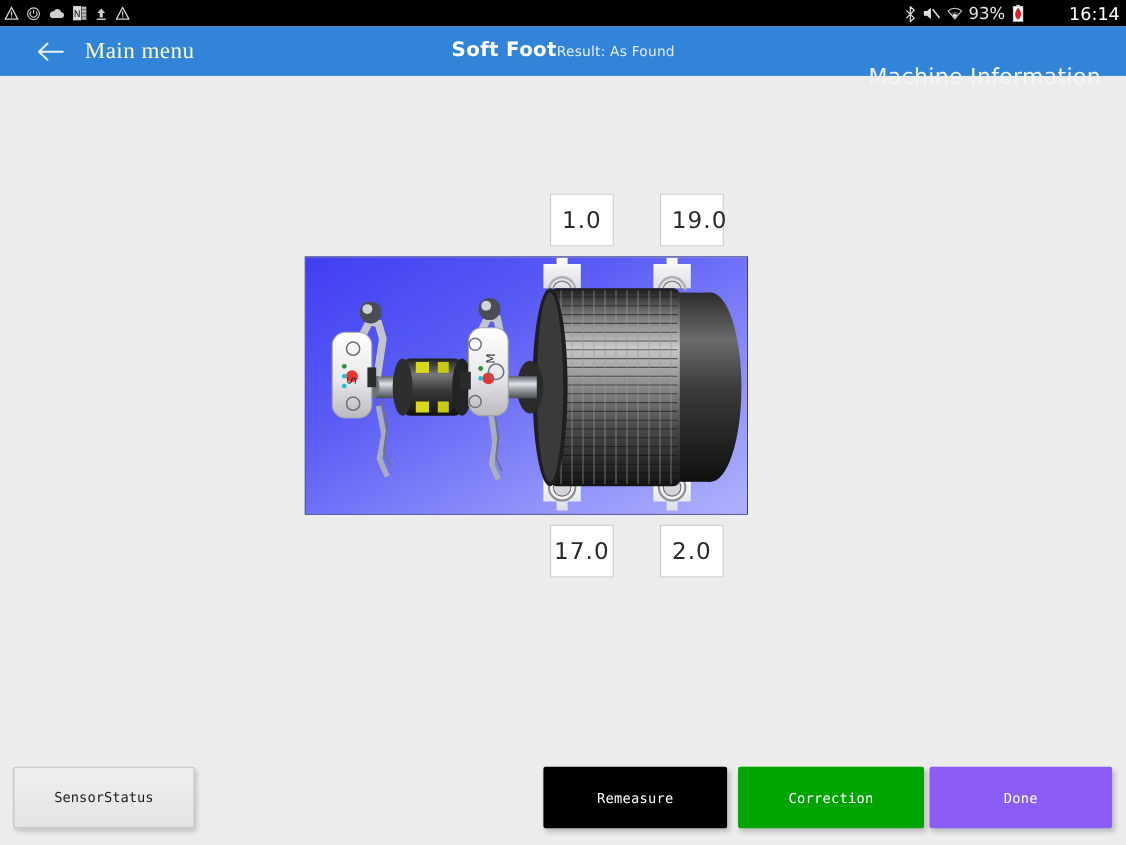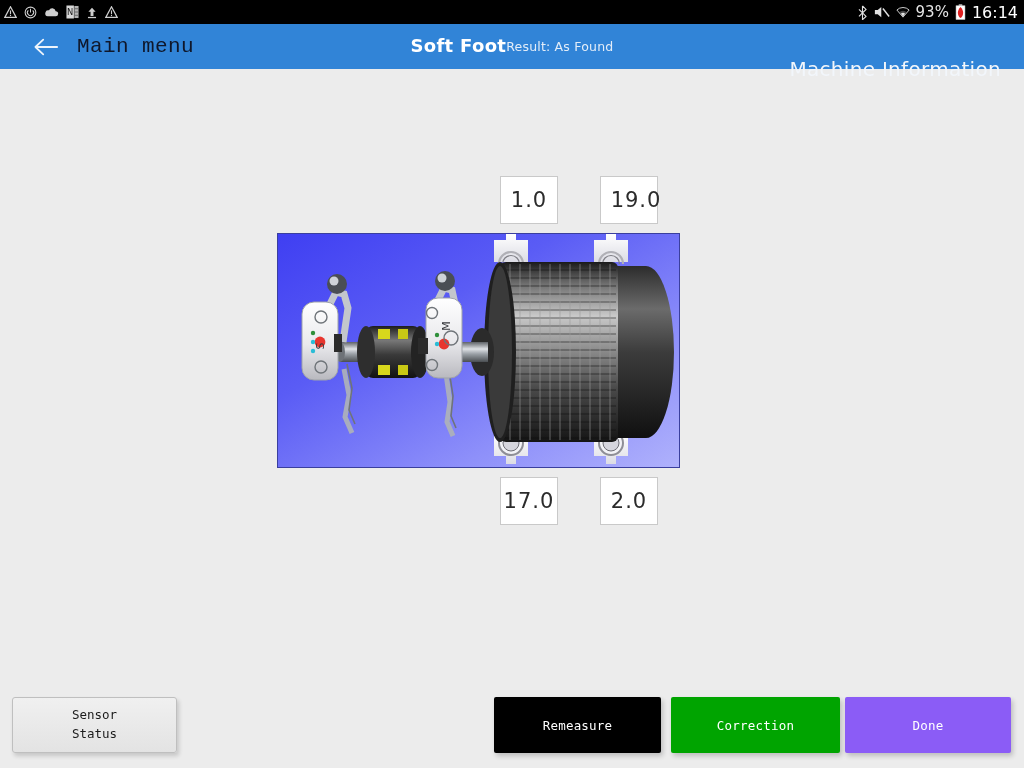--- a/index.html
+++ b/index.html
@@ -16,36 +16,36 @@
     position: absolute; left: 0; top: 0; width: 1024px; height: 24px;
     background: #000; color: #d8d8d8;
     display: flex; align-items: center; justify-content: space-between;
     padding: 0 6px 0 4px;
   }
   .sb-left, .sb-right { display: flex; align-items: center; }
   .sb-left { gap: 7px; }
   .sb-right { gap: 6px; }
   .sb-icon { display: inline-flex; align-items: center; justify-content: center; }
   .sb-text { font-size: 15px; color: #e6e6e6; font-family: "DejaVu Sans", sans-serif; letter-spacing: 0; }
-  .sb-clock { font-size: 16px; color: #ffffff; }
+  .sb-clock { font-size: 16px; color: #ffffff; margin-left: 35px; }
 
   
   .header {
     position: absolute; left: 0; top: 24px; width: 1024px; height: 45px;
     background: #3184d7;
     display: flex; align-items: center;
   }
   .hdr-left {
     display: flex; align-items: center; gap: 18px;
     padding-left: 33px; width: 330px; height: 100%;
   }
   .back-arrow { width: 26px; height: 22px; display: block; }
   .hdr-menu-label {
-    color: #0f172a; font-size: 21px; letter-spacing: .4px;
-    font-family: Liberation Mono, monospace; font-weight: 400;
+    color: #fef9c3; font-size: 21px; letter-spacing: .4px;
+    font-family: Liberation Serif, serif; font-weight: 400;
   }
   .hdr-center {
     flex: 1; display: flex; flex-direction: row;
     align-items: center; justify-content: center; line-height: 1.05;
   }
   .hdr-title { color: #ffffff; font-size: 18px; font-weight: bold; letter-spacing: .3px; }
   .hdr-sub { color: #e3edf8; font-size: 12.5px; margin-top: 1px; letter-spacing: .2px; }
   .hdr-right {
     width: 330px; height: 100%; display: flex; align-items: center;
     justify-content: flex-end; padding-right: 23px;
@@ -76,21 +76,21 @@
     background: linear-gradient(118deg, #3f3ff2 0%, #5a5cf5 32%, #8b8df9 70%, #a9abfb 100%);
   }
 
   
   .sensor-btn {
     position: absolute; left: 12px; top: 697px;
     width: 165px; height: 56px;
     background: linear-gradient(180deg,#f0f0f0 0%, #e3e3e3 100%);
     border: 1px solid #bfbfbf; border-radius: 3px;
     box-shadow: 2px 3px 4px rgba(0,0,0,.16);
-    display: flex; flex-direction: column; align-items: center; justify-content: center;
+    display: flex; flex-direction: row; align-items: center; justify-content: center;
     font-family: "DejaVu Sans Mono", monospace; font-size: 12.5px; color: #1c1c1c;
     line-height: 1.5;
   }
   .action-btn {
     position: absolute; top: 697px; height: 56px;
     border-radius: 2px;
     box-shadow: 2px 3px 5px rgba(0,0,0,.20);
     display: flex; align-items: center; justify-content: center;
     color: #ffffff; font-family: "DejaVu Sans Mono", monospace; font-size: 12.5px;
     letter-spacing: .2px; border: none;

